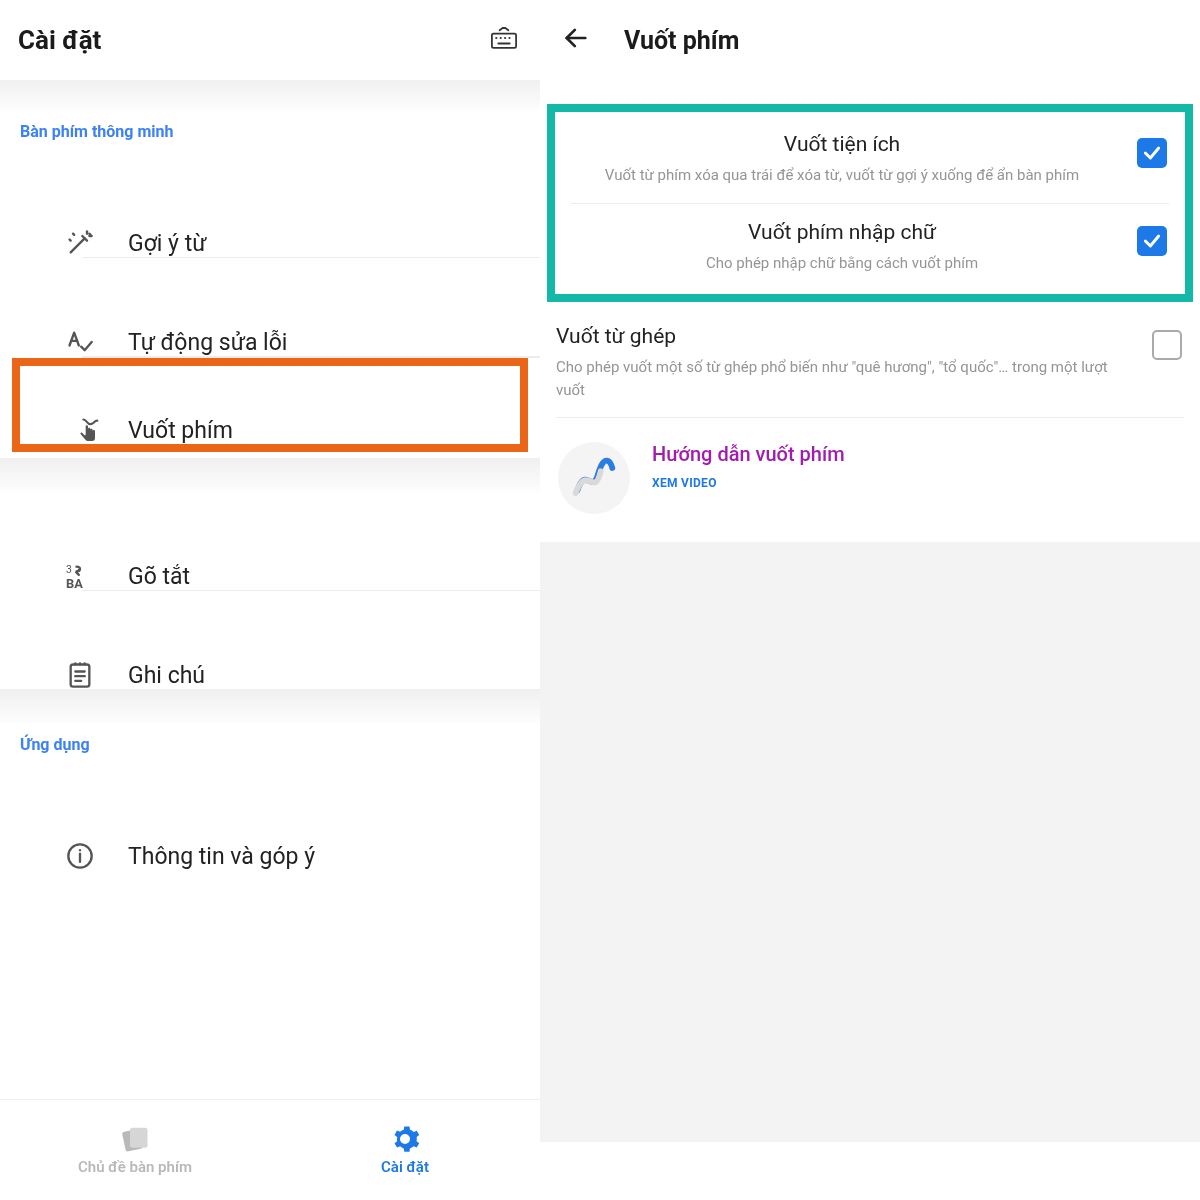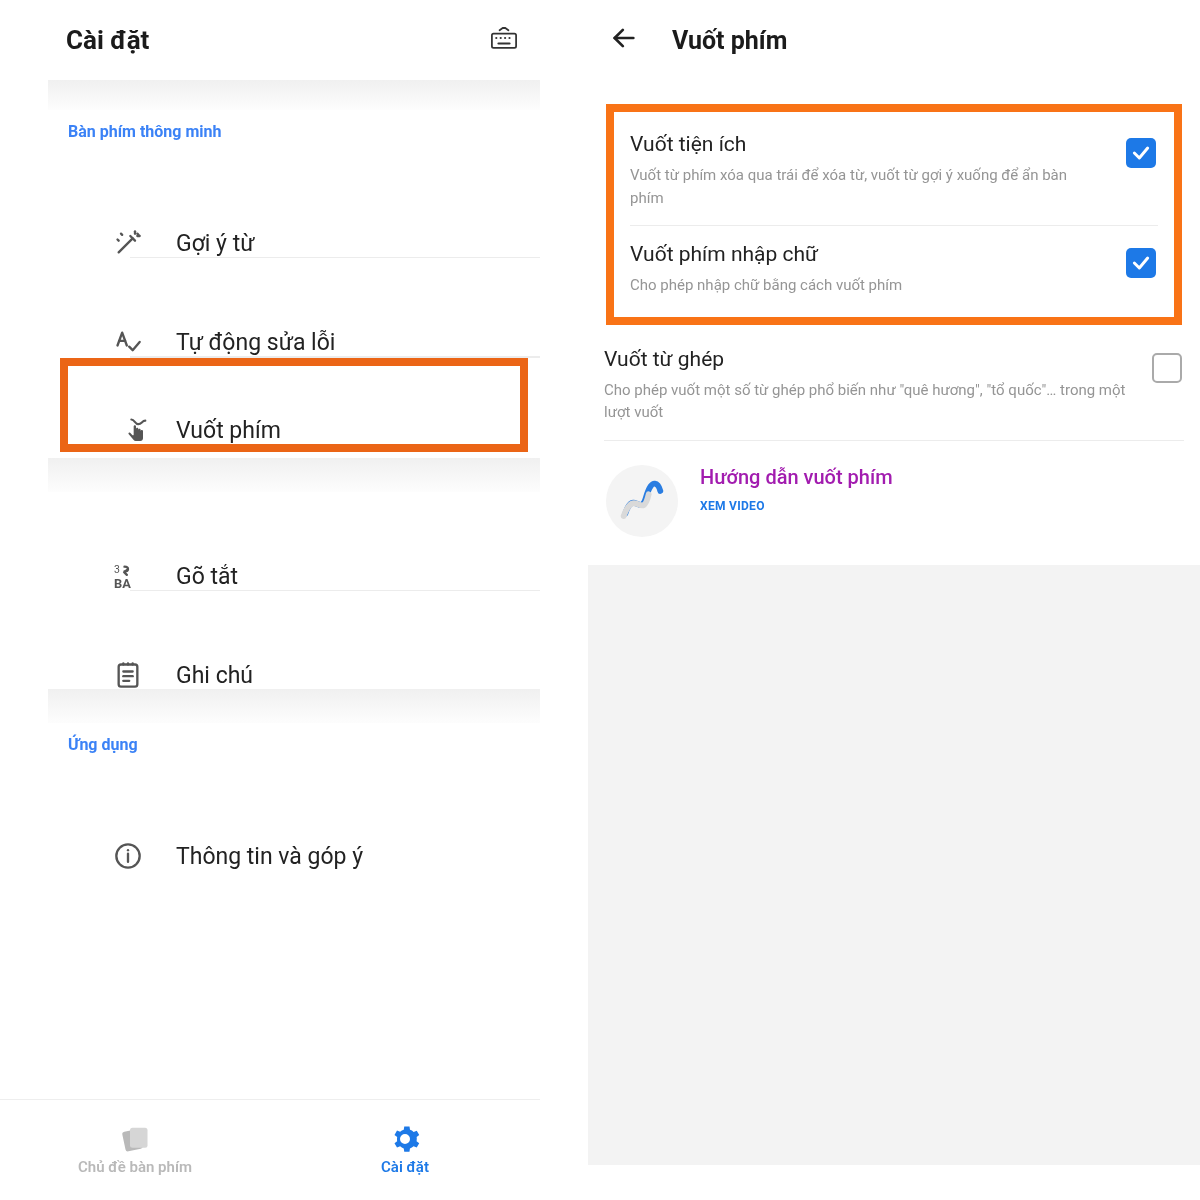--- a/index.html
+++ b/index.html
@@ -1,18 +1,18 @@
 <!DOCTYPE html>
 <html><head>
 <meta charset="utf-8">
 <style>
   * { box-sizing: border-box; margin: 0; padding: 0; }
   html, body { width: 1200px; height: 1200px; font-family: -apple-system, Roboto, "Segoe UI", Arial, sans-serif; background:#fff; color:#1b1b1b; }
   .wrap { display:flex; width:1200px; height:1200px; }
-  .pane { position:relative; height:100%; overflow:hidden;padding-left:48px; }
+  .pane { position:relative; height:100%; overflow:hidden; }
   .left { width:540px; background:#fff; }
   .right { flex:1; background:#fff; }
 
   
   .l-header { height:80px; display:flex; align-items:center; justify-content:space-between; padding:0 22px 0 18px; }
   .l-title { font-size:26px; font-weight:700; }
   .kbd-icon { width:28px; height:22px; color:#333; }
 
   .grad-strip { height:30px; background:linear-gradient(#f0f0f0,#fdfdfd); }
 
@@ -35,21 +35,21 @@
   .tab.inactive { color:#b9b9b9; }
   .tab.active { color:#1d79e7; }
 
   
   .r-header { height:80px; display:flex; align-items:center; padding:0 22px; gap:34px; }
   .back-ic { width:28px; height:28px; color:#222; }
   .r-title { font-size:25px; font-weight:700; }
 
   .r-body { padding-top:24px; }
 
-  .o-highlight { border:8px solid #f97316; margin:0 18px; padding:4px 0; }
+  .o-highlight { border:8px solid #14b8a6; margin:0 7px; padding:4px 0;text-align:center; }
 
   .opt { display:flex; align-items:flex-start; padding:16px 18px 16px 16px; gap:12px; position:relative; }
   .opt .txt { flex:1; padding-right:12px; }
   .opt .tt { font-size:21px; color:#222; margin-bottom:8px; }
   .opt .dd { font-size:15px; color:#959595; line-height:1.5; }
   .cb { width:30px; height:30px; border-radius:5px; display:flex; align-items:center; justify-content:center; flex-shrink:0; margin-top:6px; }
   .cb.checked { background:#1d79e7; color:#fff; }
   .cb.unchecked { border:2px solid #aaa; background:#fff; }
   .cb svg { width:20px; height:20px; }
 

